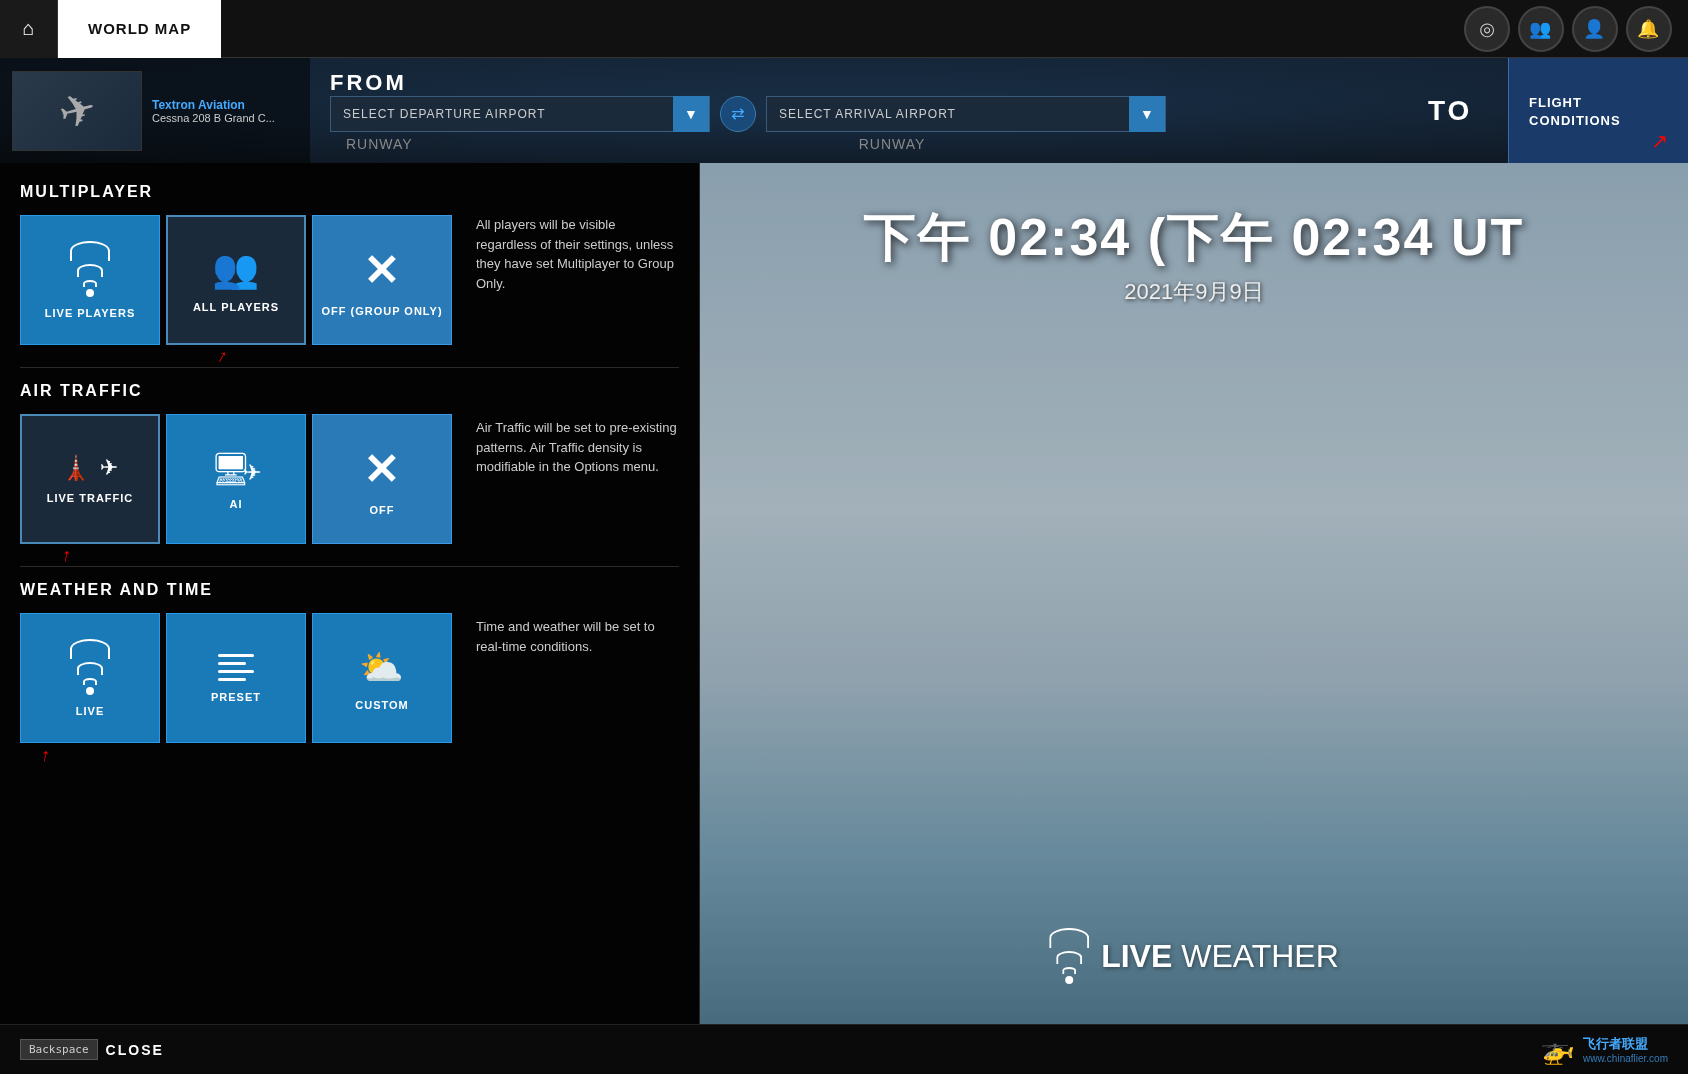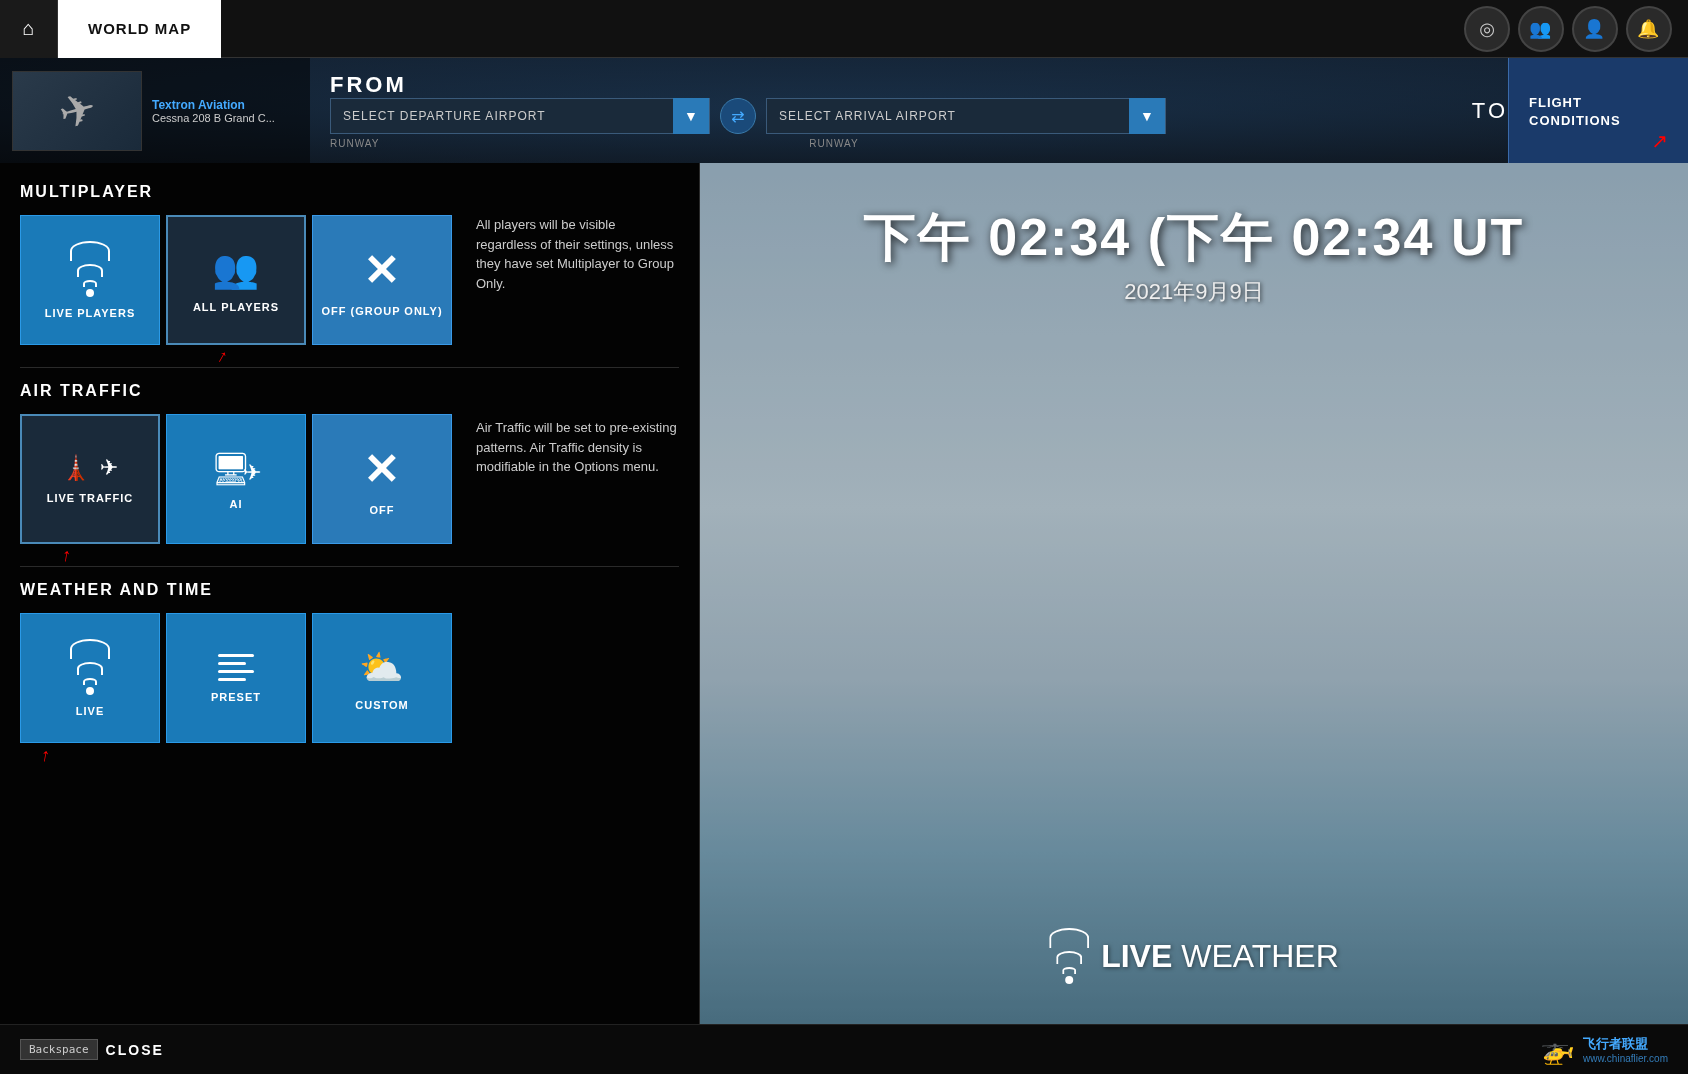--- a/index.html
+++ b/index.html
@@ -154,40 +154,41 @@
       width: 36px; height: 36px;
       background: #1a4a7a;
       border: 1px solid #3a7aaa;
       border-radius: 50%;
       display: flex; align-items: center; justify-content: center;
       cursor: pointer;
       font-size: 16px;
       color: #4af;
     }
     .runway-label {
-      font-size: 10px;
+      font-size: 14px;
       color: #888;
       margin-top: 4px;
       letter-spacing: 1px;
       text-transform: uppercase;
+      margin-left: 16px;
     }
     .route-cols {
       display: flex;
       gap: 20px;
     }
     .route-col { flex: 1; }
 
     .to-section {
       width: 80px;
       display: flex;
       align-items: center;
-      justify-content: flex-end;
+      justify-content: flex-start;
       z-index: 1;
-      font-size: 22px;
-      font-weight: 400;
+      font-size: 28px;
+      font-weight: 700;
       letter-spacing: 3px;
       color: #fff;
     }
     .flight-conditions-section {
       width: 180px;
       background: #1a3a6a;
       display: flex;
       align-items: center;
       justify-content: center;
       z-index: 1;
@@ -633,20 +634,21 @@
           <div class="option-card-label">PRESET</div>
         </div>
 
         <div class="option-card active-blue">
           <div class="option-card-icon">
             <span style="font-size:36px;">⛅</span>
           </div>
           <div class="option-card-label">CUSTOM</div>
         </div>
       </div>
+      <div class="option-description" style="margin-top:4px; margin-left:14px;">Time and weather will be set to real-time conditions.</div>
     </div>
   </div>
 
   <div class="right-panel">
     <div class="sky-bg"></div>
     <div class="sky-overlay"></div>
 
     <div class="datetime-overlay">
       <div class="datetime-main">下午 02:34 (下午 02:34 UT</div>
       <div class="datetime-date">2021年9月9日</div>

